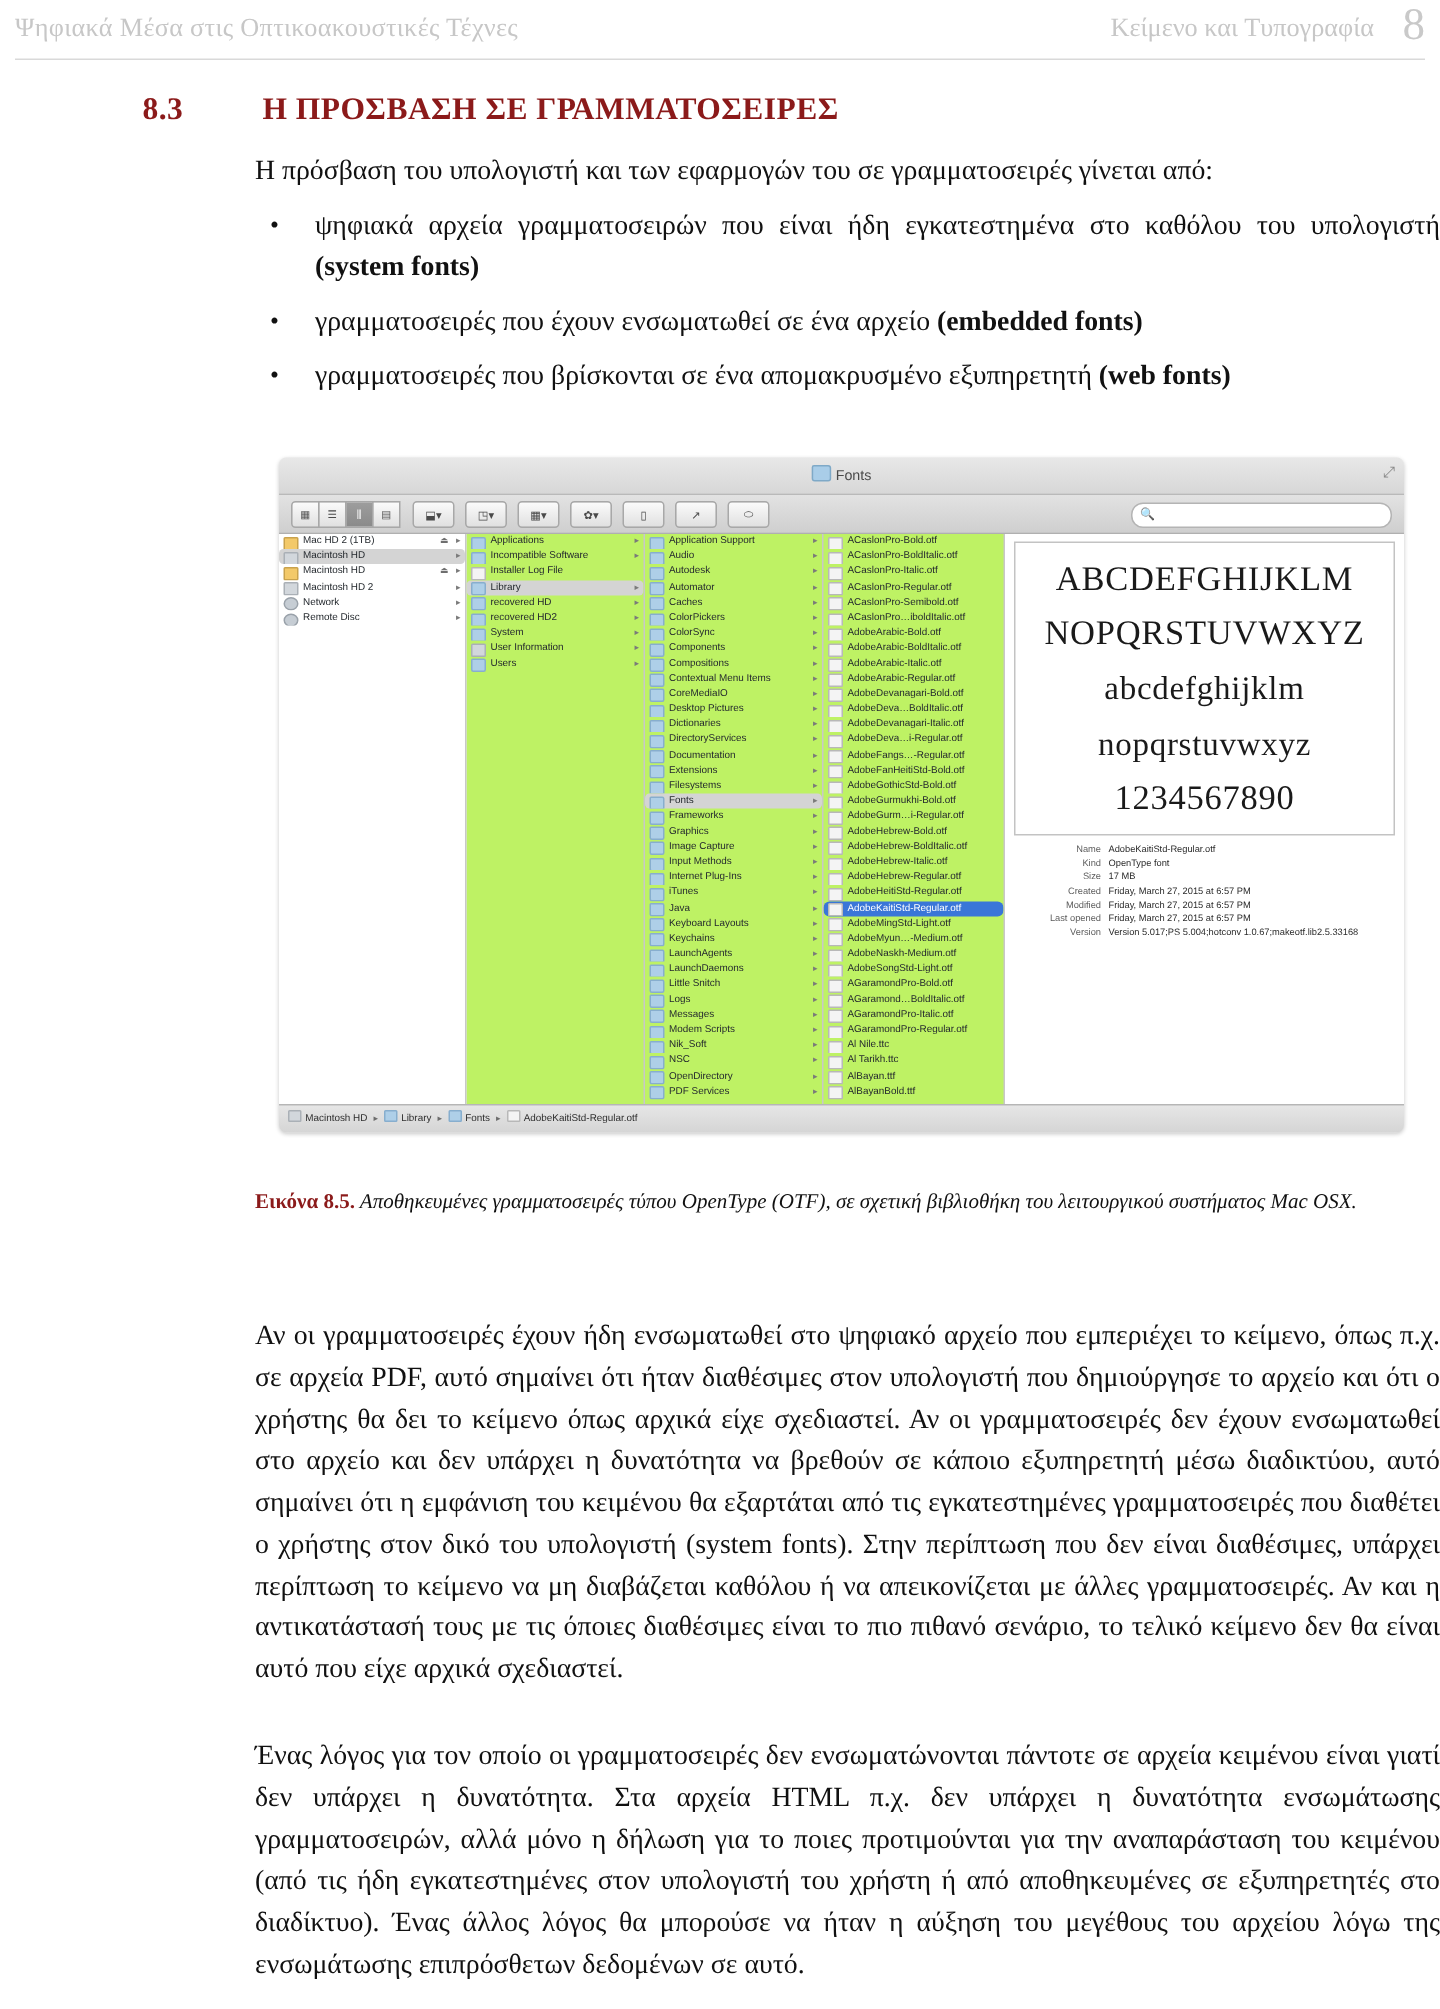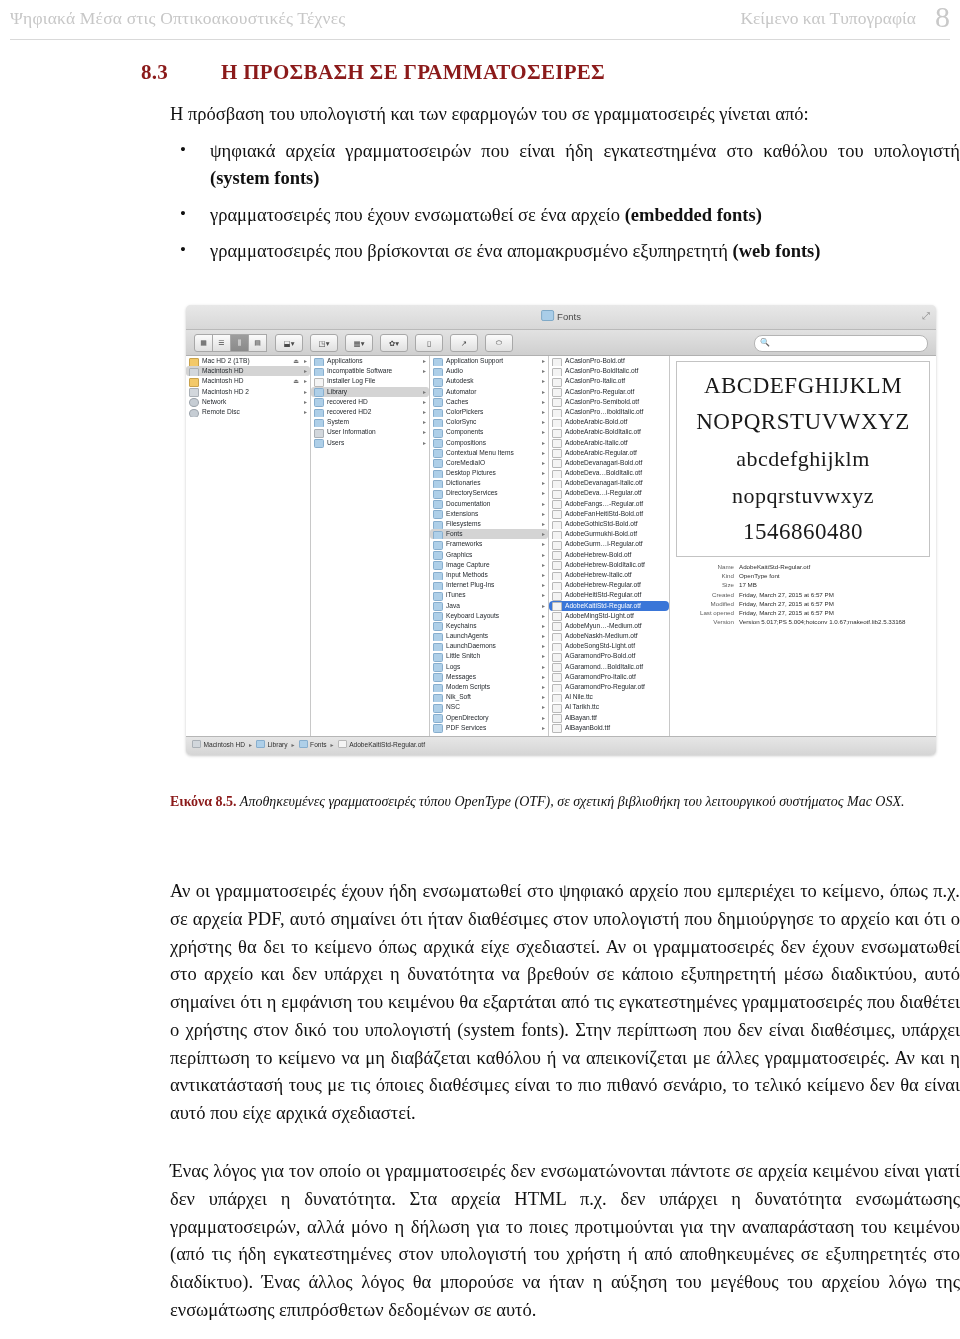--- a/index.html
+++ b/index.html
@@ -65,21 +65,20 @@
     top: 60px;
     width: 800px;
     color: #8b1a1a;
     font-weight: bold;
     font-size: 21px;
     letter-spacing: .3px;
   }
   .section-num {
     display: inline-block;
     width: 80px;
-    margin-left: 46px;
   }
   .section-title {
     display: inline;
   }
 
   
   .intro {
     position: absolute;
     left: 170px;
     top: 101px;
@@ -211,21 +210,21 @@
     left: 5px;
     top: 2px;
     font-size: 8px;
     color: #9a9a9a;
   }
 
   .shot-columns {
     position: relative;
     height: 380px;
     display: flex;
-    background: #ffffff;
+    background: #bef264;
   }
   .col {
     position: relative;
     height: 100%;
     border-right: 1px solid #c8c8c8;
     overflow: hidden;
   }
   .col-sidebar { width: 124px; background: #fff; }
   .col-2 { width: 118px; }
   .col-3 { width: 118px; }
@@ -543,21 +542,21 @@
           <div class="row"><span class="ico doc"></span><span>Al Tarikh.ttc</span></div>
           <div class="row"><span class="ico doc"></span><span>AlBayan.ttf</span></div>
           <div class="row"><span class="ico doc"></span><span>AlBayanBold.ttf</span></div>
         </div>
       <div class="col col-preview">
         <div class="preview-box">
           <div class="spec-line spec-1">ABCDEFGHIJKLM</div>
           <div class="spec-line spec-2">NOPQRSTUVWXYZ</div>
           <div class="spec-line spec-3">abcdefghijklm</div>
           <div class="spec-line spec-4">nopqrstuvwxyz</div>
-          <div class="spec-line spec-5">1546860480</div>
+          <div class="spec-line spec-5">1234567890</div>
         </div>
         <div class="meta">
             <div class="meta-row">
               <div class="meta-k">Name</div>
               <div class="meta-v">AdobeKaitiStd-Regular.otf</div>
             </div>
             <div class="meta-row">
               <div class="meta-k">Kind</div>
               <div class="meta-v">OpenType font</div>
             </div>

